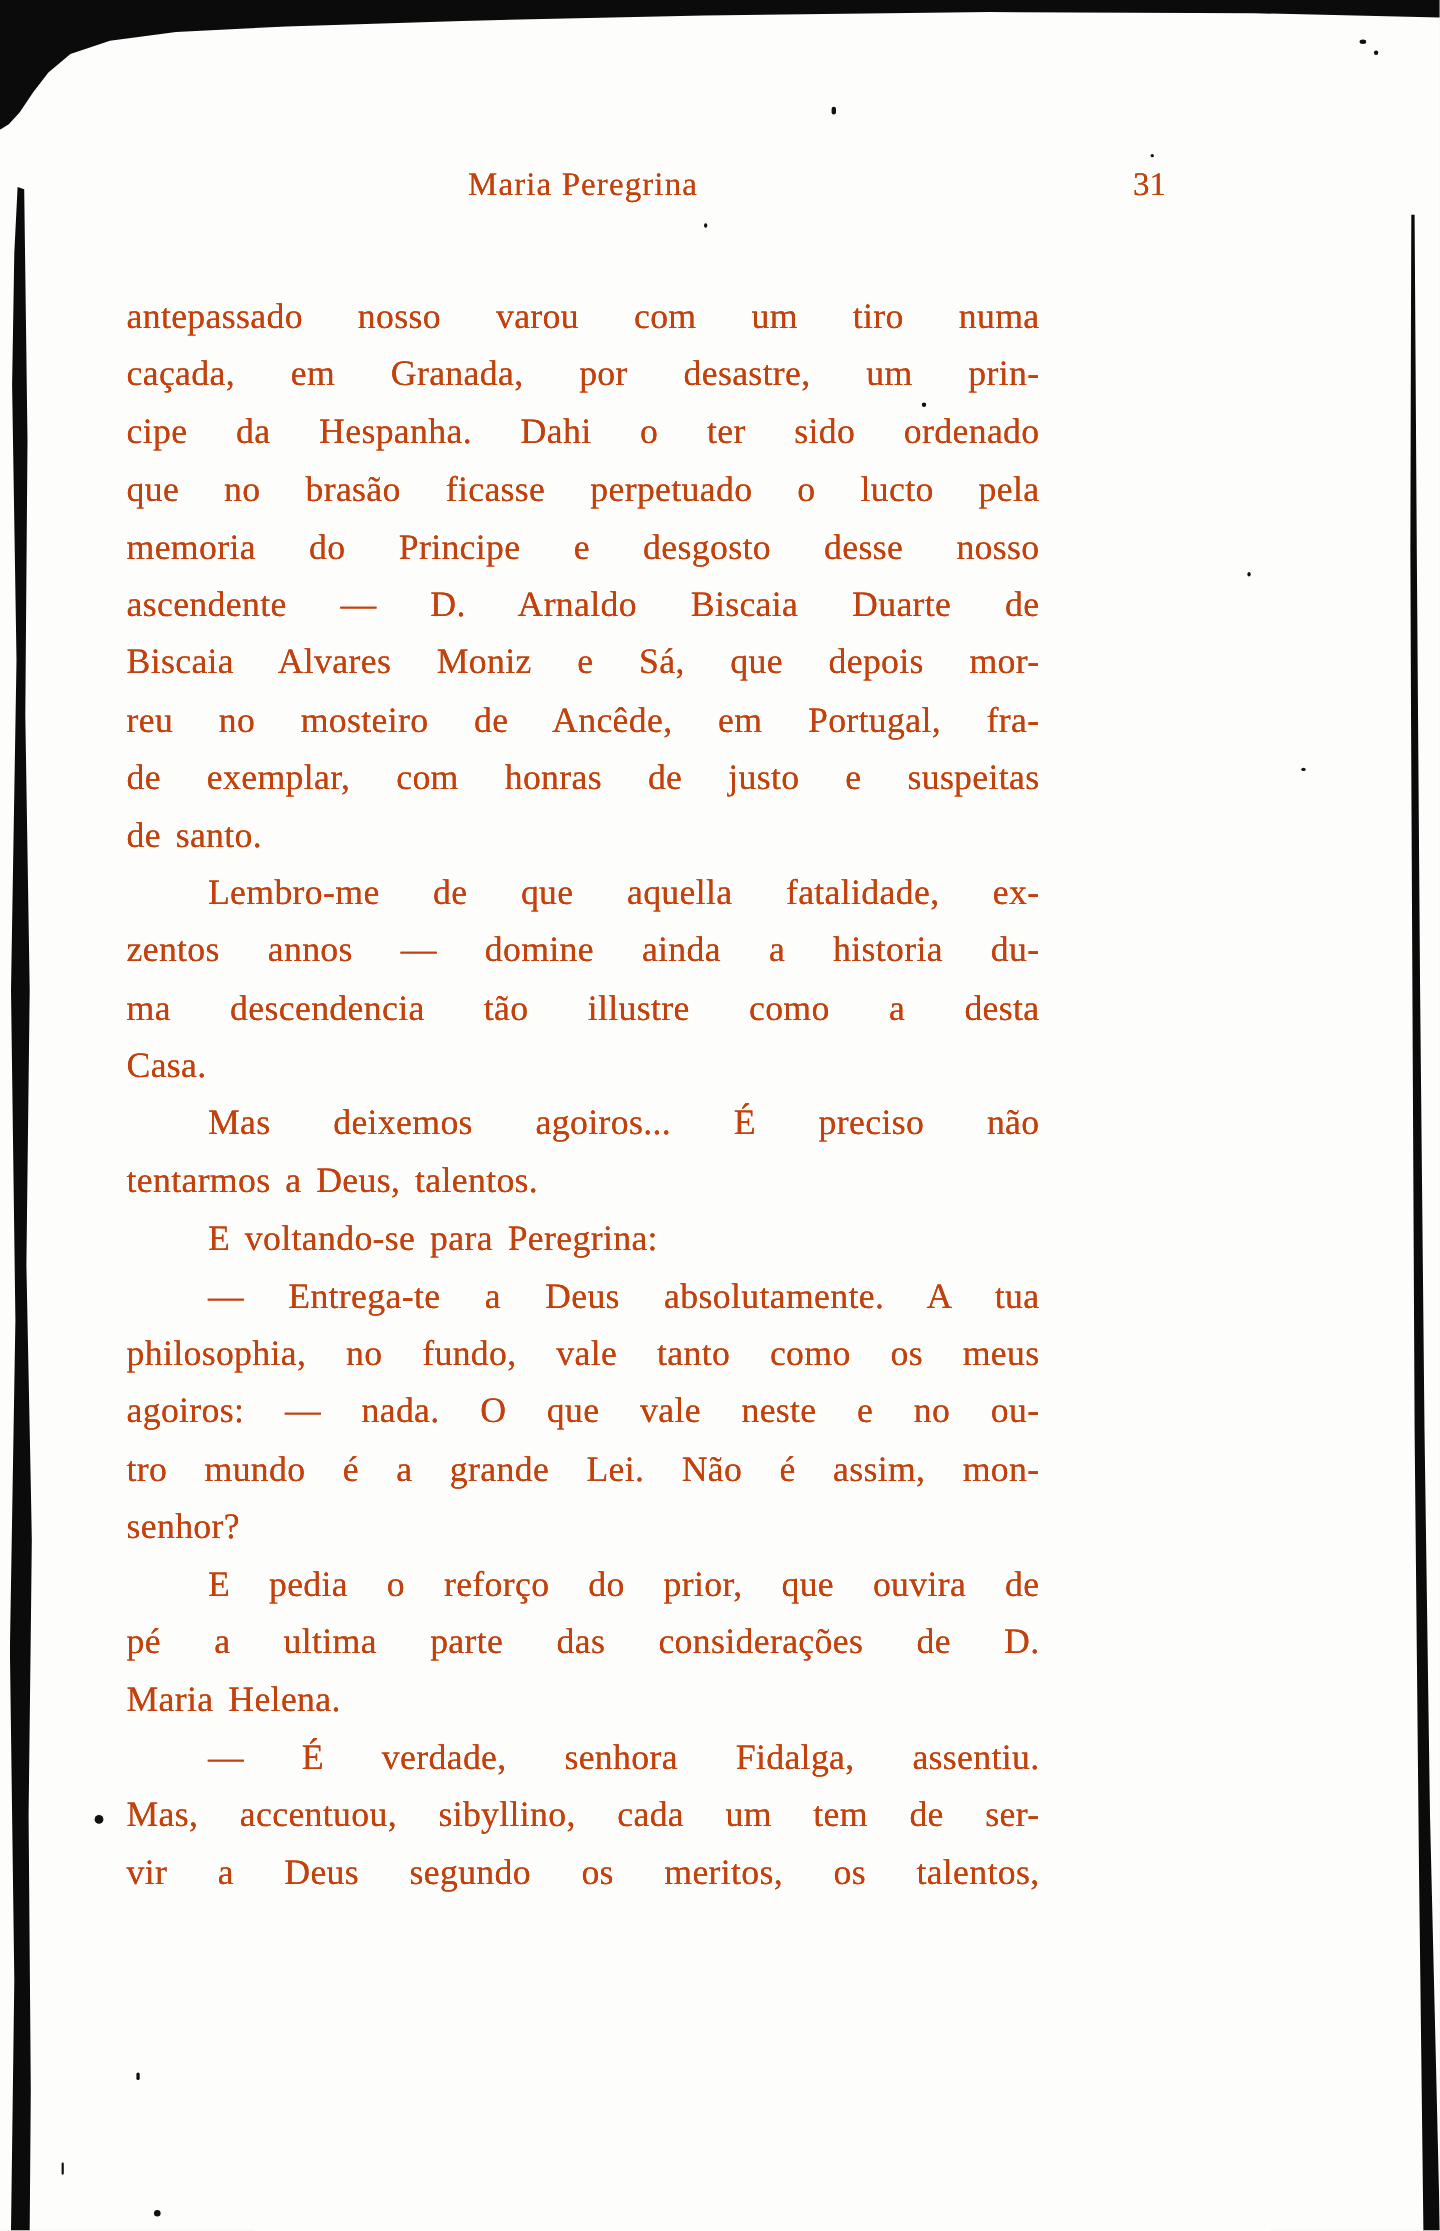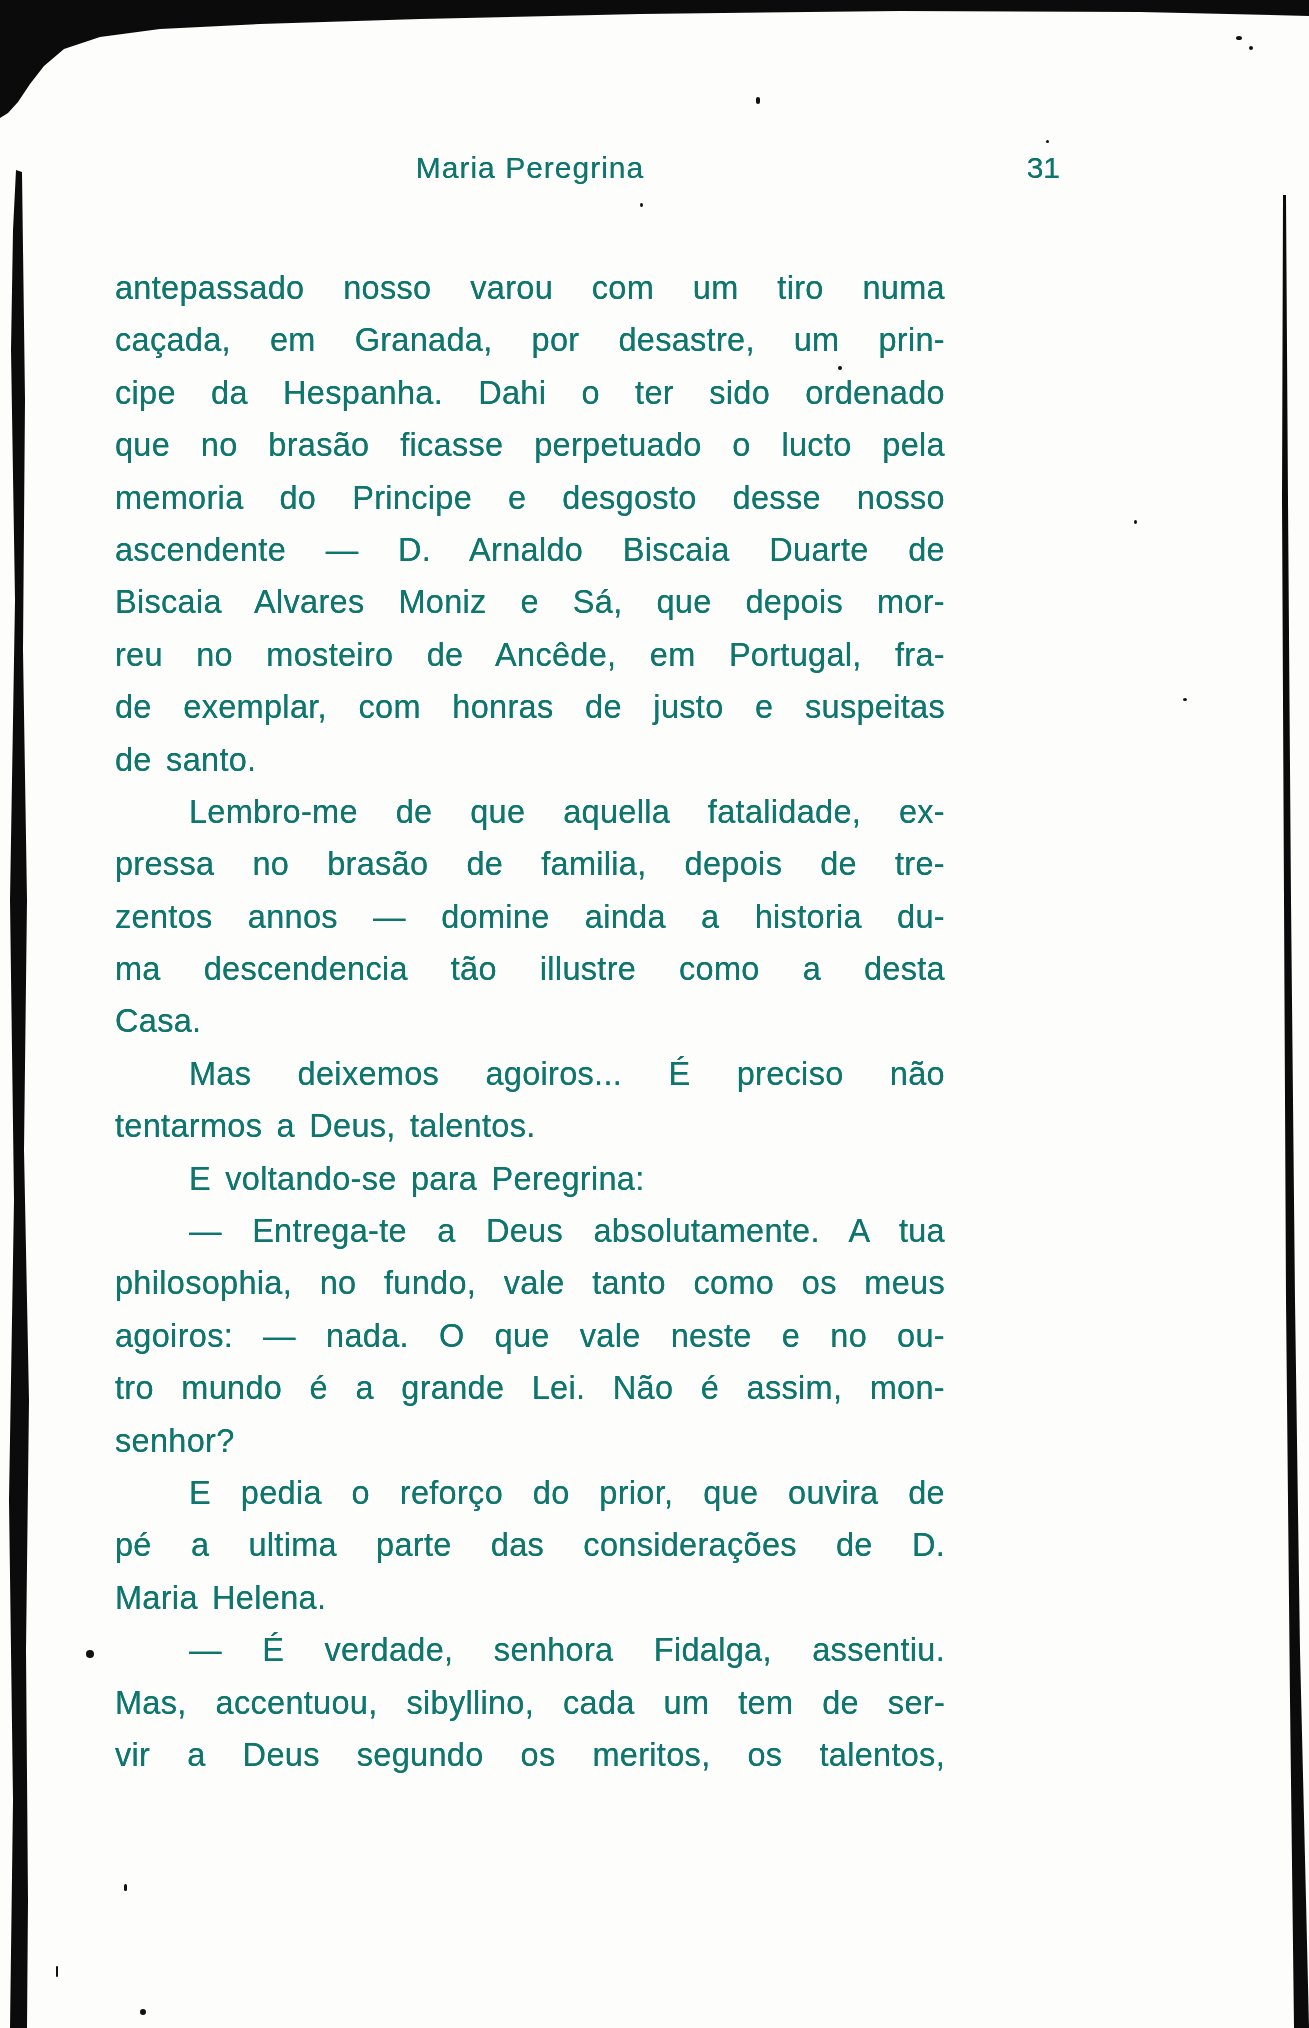--- a/index.html
+++ b/index.html
@@ -2,22 +2,22 @@
 <html><head>
 <meta charset="utf-8">
 <style>
   html, body { margin: 0; padding: 0; background: #e8e8e8; }
   .page {
     position: relative;
     width: 1309px;
     height: 2028px;
     background: #fdfdfb;
     overflow: hidden;
-    font-family: Liberation Sans, sans-serif;
-    color: #0f766e;
+    font-family: Liberation Serif, serif;
+    color: #c2410c;
   }
 
   
   .running-title {
     position: absolute;
     left: 115px; top: 148px;
     width: 830px;
     text-align: center;
     font-size: 30px;
     line-height: 40px;
@@ -94,21 +94,20 @@
       <div class="line justify">caçada, em Granada, por desastre, um prin-</div>
       <div class="line justify">cipe da Hespanha. Dahi o ter sido ordenado</div>
       <div class="line justify">que no brasão ficasse perpetuado o lucto pela</div>
       <div class="line justify">memoria do Principe e desgosto desse nosso</div>
       <div class="line justify">ascendente — D. Arnaldo Biscaia Duarte de</div>
       <div class="line justify">Biscaia Alvares Moniz e Sá, que depois mor-</div>
       <div class="line justify">reu no mosteiro de Ancêde, em Portugal, fra-</div>
       <div class="line justify">de exemplar, com honras de justo e suspeitas</div>
       <div class="line">de santo.</div>
       <div class="line justify indent">Lembro-me de que aquella fatalidade, ex-</div>
-      <div class="line justify">pressa no brasão de familia, depois de tre-</div>
       <div class="line justify">zentos annos — domine ainda a historia du-</div>
       <div class="line justify">ma descendencia tão illustre como a desta</div>
       <div class="line">Casa.</div>
       <div class="line justify indent">Mas deixemos agoiros... É preciso não</div>
       <div class="line">tentarmos a Deus, talentos.</div>
       <div class="line indent">E voltando-se para Peregrina:</div>
       <div class="line justify indent">— Entrega-te a Deus absolutamente. A tua</div>
       <div class="line justify">philosophia, no fundo, vale tanto como os meus</div>
       <div class="line justify">agoiros: — nada. O que vale neste e no ou-</div>
       <div class="line justify">tro mundo é a grande Lei. Não é assim, mon-</div>

